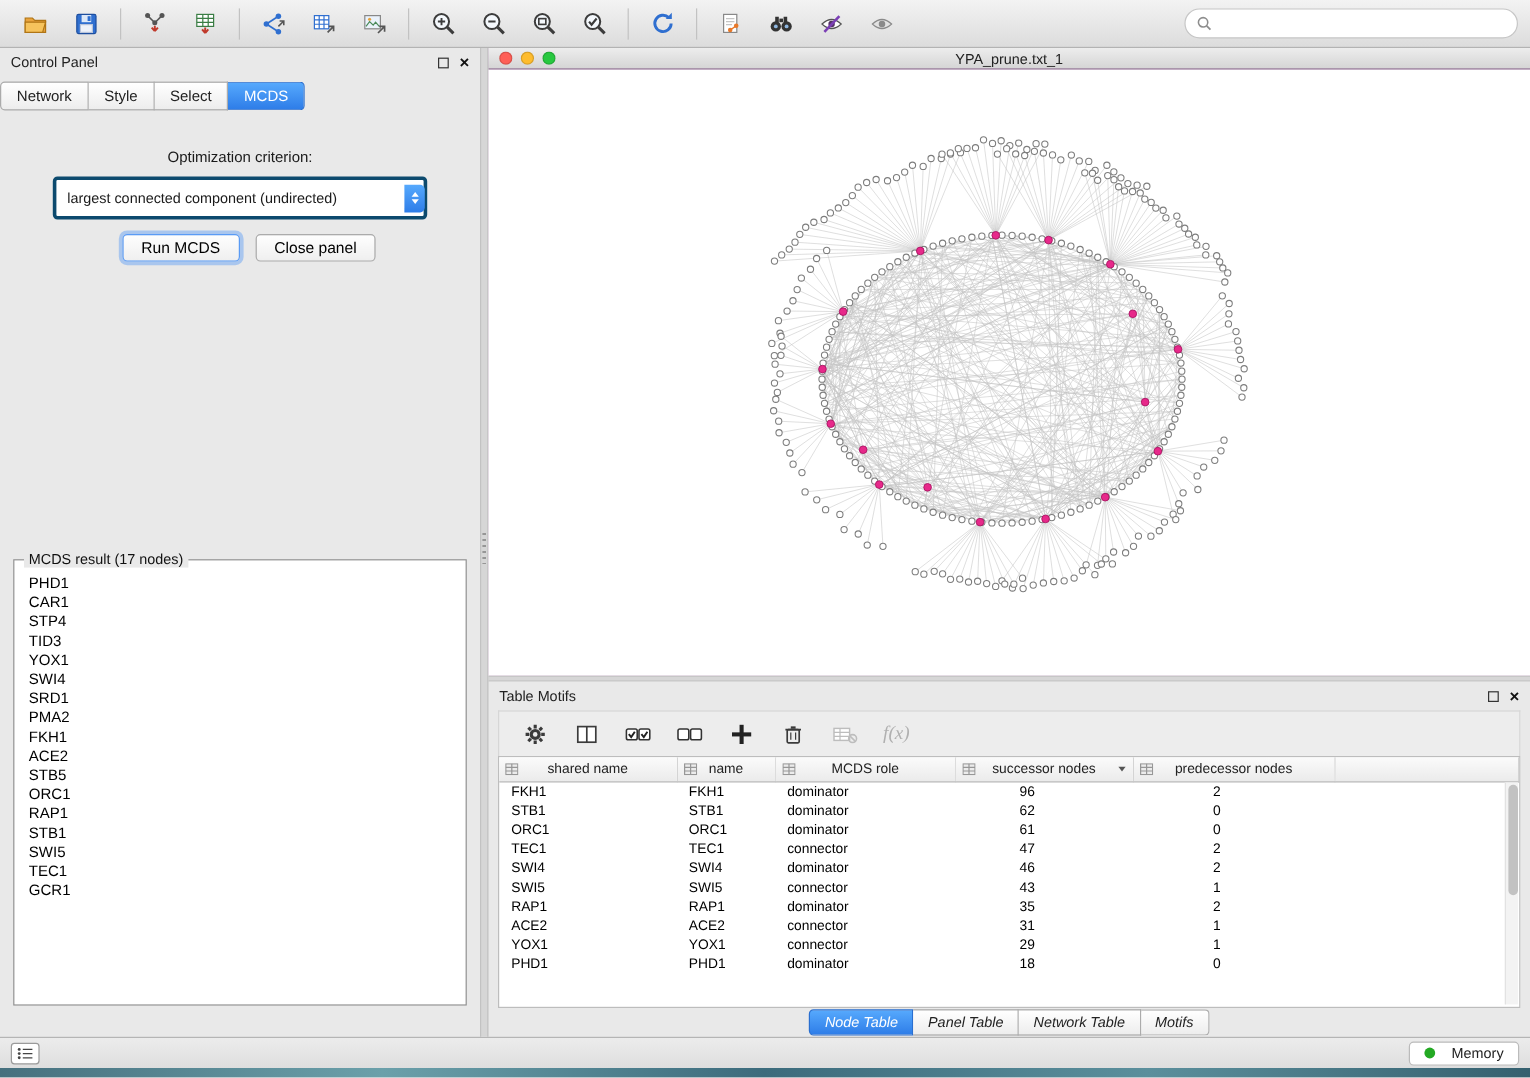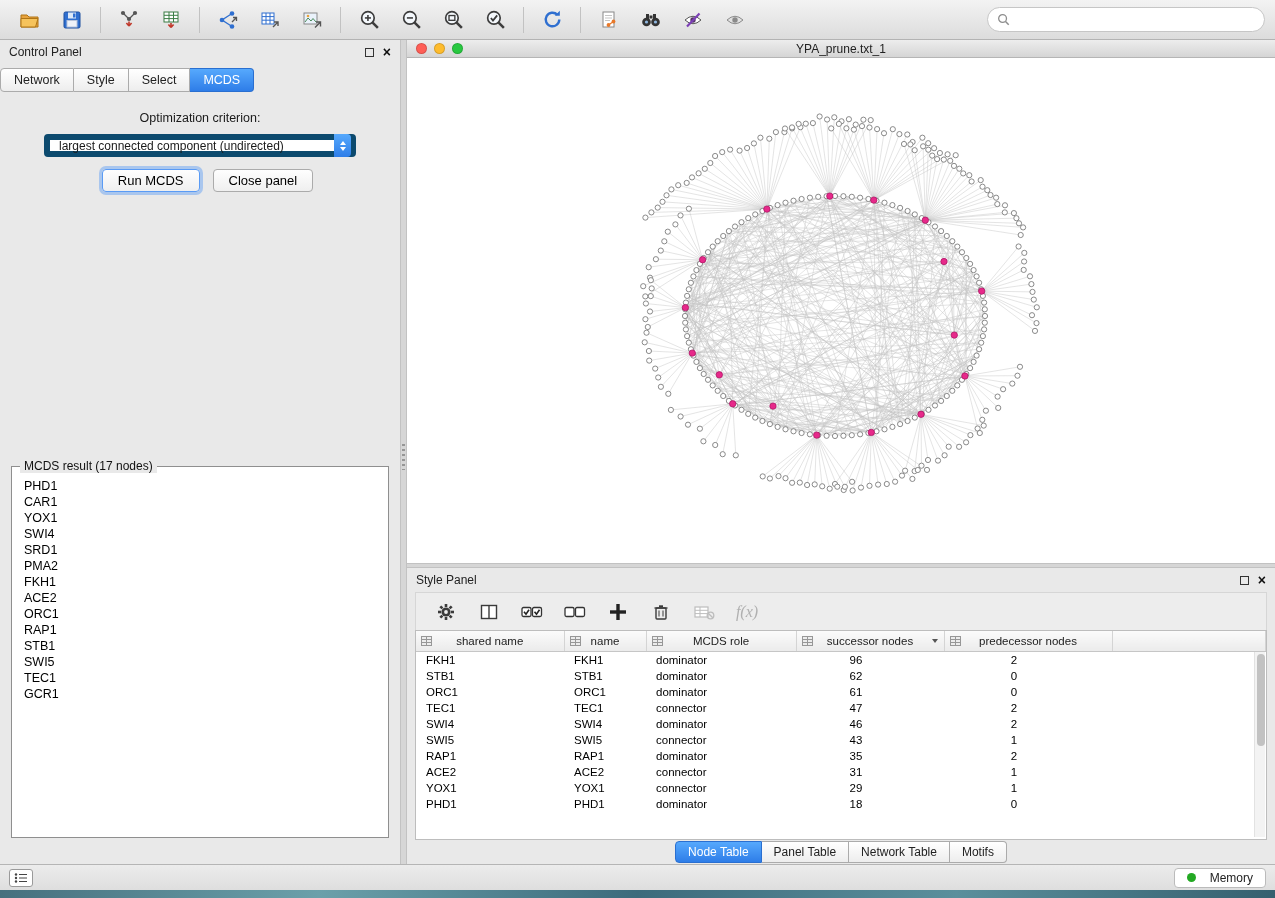--- a/index.html
+++ b/index.html
@@ -27,22 +27,22 @@
   .panel-head{height:24px;flex:none;display:flex;align-items:center;padding:0 9px;gap:9px;font-size:12px;color:#222;justify-content:space-between;}
   .panel-head .spacer{flex:1;}
   .float-btn{width:9px;height:9px;border:1.5px solid #333;flex:none;}
   .close-btn{font-size:14px;font-weight:bold;color:#111;line-height:1;flex:none;}
   .cp-tabs{display:flex;margin:4px 0 2px;}
   .seg-tab{padding:4px 13px;font-size:12.5px;background:linear-gradient(#ffffff,#ededed);
     border:1px solid #ababab;border-left:none;color:#222;cursor:default;}
   .seg-tab:first-child{border-left:1px solid #ababab;border-radius:4px 0 0 4px;}
   .seg-tab:last-child{border-radius:0 4px 4px 0;}
   .seg-tab.active{background:linear-gradient(var(--accent-light,#56a9fd),var(--accent,#2e7de8));color:#fff;border-color:#2a6fd0;}
-  .opt-label{text-align:center;margin-top:17px;font-size:12.5px;}
-  .dropdown{width:312px;height:23px;margin:9px auto 0;background:#fff;border:6px solid #0c4a6e;border-radius:4px;
+  .opt-label{text-align:center;margin-top:30px;font-size:12.5px;}
+  .dropdown{width:312px;height:36px;margin:9px auto 0;background:#fff;border:3px solid #0c4a6e;border-radius:4px;
     display:flex;align-items:center;}
   .dropdown .val{flex:1;padding:0 6px 0 9px;font-size:12px;white-space:nowrap;overflow:hidden;}
   .stepper{width:17px;height:23px;margin:-1px -1px -1px 0;border-radius:0 4px 4px 0;
     background:linear-gradient(var(--accent-light,#6cb0fe),var(--accent,#2f7bf0));
     display:flex;flex-direction:column;align-items:center;justify-content:center;gap:2px;flex:none;}
   .tri-up{width:0;height:0;border-left:3.5px solid transparent;border-right:3.5px solid transparent;border-bottom:4px solid #fff;}
   .tri-down{width:0;height:0;border-left:3.5px solid transparent;border-right:3.5px solid transparent;border-top:4px solid #fff;}
   .cp-buttons{display:flex;justify-content:center;gap:13px;margin-top:12px;}
   .btn{padding:3px 15px;font-size:13px;background:linear-gradient(#fefefe,#efefef);
     border:1px solid #ababab;border-radius:4px;cursor:default;}
@@ -76,21 +76,21 @@
   .node-table th{height:20px;background:linear-gradient(#fbfbfb,#ebebeb);border-right:1px solid #d4d4d4;
     border-bottom:1px solid #c6c6c6;font-weight:normal;font-size:11.5px;text-align:center;position:relative;color:#222;}
   .node-table th svg{position:absolute;left:5px;top:5px;}
   .th-chevron{position:absolute;right:6px;top:8px;width:0;height:0;
     border-left:3.5px solid transparent;border-right:3.5px solid transparent;border-top:4.5px solid #555;}
   .node-table td{height:16px;line-height:16px;font-size:11.5px;color:#000;white-space:nowrap;overflow:hidden;}
   td.txt{text-align:left;padding-left:10px;}
   td.num{text-align:center;padding-right:28px;}
   .vscroll{position:absolute;right:1px;top:21px;bottom:2px;width:11px;background:#f3f3f3;border-left:1px solid #e2e2e2;}
   .vscroll .thumb{position:absolute;top:2px;left:1.5px;width:8px;height:92px;background:#c2c2c2;border-radius:4px;}
-  .tp-tabs{height:24px;flex:none;display:flex;justify-content:center;align-items:center;}
+  .tp-tabs{height:24px;flex:none;display:flex;justify-content:center;align-items:center;font-style:italic;}
   .tp-tabs .seg-tab{padding:3px 12px;font-size:12px;}
 
   
   .status-bar{height:26px;flex:none;display:flex;align-items:center;padding:0 9px;
     background:linear-gradient(#ececec,#dedede);border-top:1px solid #b5b5b5;}
   .list-btn{width:24px;height:18px;border:1px solid #9a9a9a;border-radius:3px;background:#fff;
     display:flex;align-items:center;justify-content:center;}
   .memory-btn{margin-left:auto;display:flex;align-items:center;gap:14px;padding:2px 12px;
     background:#fff;border:1px solid #bbb;border-radius:4px;font-size:12px;color:#222;}
   .mem-dot{width:9px;height:9px;border-radius:50%;background:#23a923;}
@@ -274,26 +274,29 @@
       <div class="cp-buttons">
         <button class="btn focused">Run MCDS</button>
         <button class="btn">Close panel</button>
       </div>
       <div class="cp-spacer"></div>
       <div class="mcds-group">
         <span class="mcds-legend">MCDS result (17 nodes)</span>
         <div class="mcds-list">
             <div class="mcds-item">PHD1</div>
             <div class="mcds-item">CAR1</div>
+            <div class="mcds-item">STP4</div>
+            <div class="mcds-item">TID3</div>
             <div class="mcds-item">YOX1</div>
             <div class="mcds-item">SWI4</div>
             <div class="mcds-item">SRD1</div>
             <div class="mcds-item">PMA2</div>
             <div class="mcds-item">FKH1</div>
             <div class="mcds-item">ACE2</div>
+            <div class="mcds-item">STB5</div>
             <div class="mcds-item">ORC1</div>
             <div class="mcds-item">RAP1</div>
             <div class="mcds-item">STB1</div>
             <div class="mcds-item">SWI5</div>
             <div class="mcds-item">TEC1</div>
             <div class="mcds-item">GCR1</div>
           </div>
       </div>
     </div>
 
@@ -1184,21 +1187,21 @@
                 <circle cx="312.3" cy="316.8" r="3.2"></circle>
               </g>
             </svg>
         </div>
       </div>
 
       <div class="h-splitter"></div>
 
       <div class="table-panel">
         <div class="panel-head">
-          <span>Style Panel</span>
+          <span>Table Motifs</span>
           <span class="spacer"></span>
           <span class="float-btn"></span>
           <span class="close-btn">×</span>
         </div>
         <div class="tp-toolbar">
           <span class="tp-icon">
             <svg width="22" height="22" viewBox="0 0 22 22">
               <g stroke="#3b3b3b" stroke-width="2.6">
                 <line x1="11" y1="3" x2="11" y2="6"></line>
                   <line x1="11" y1="16" x2="11" y2="19"></line>

